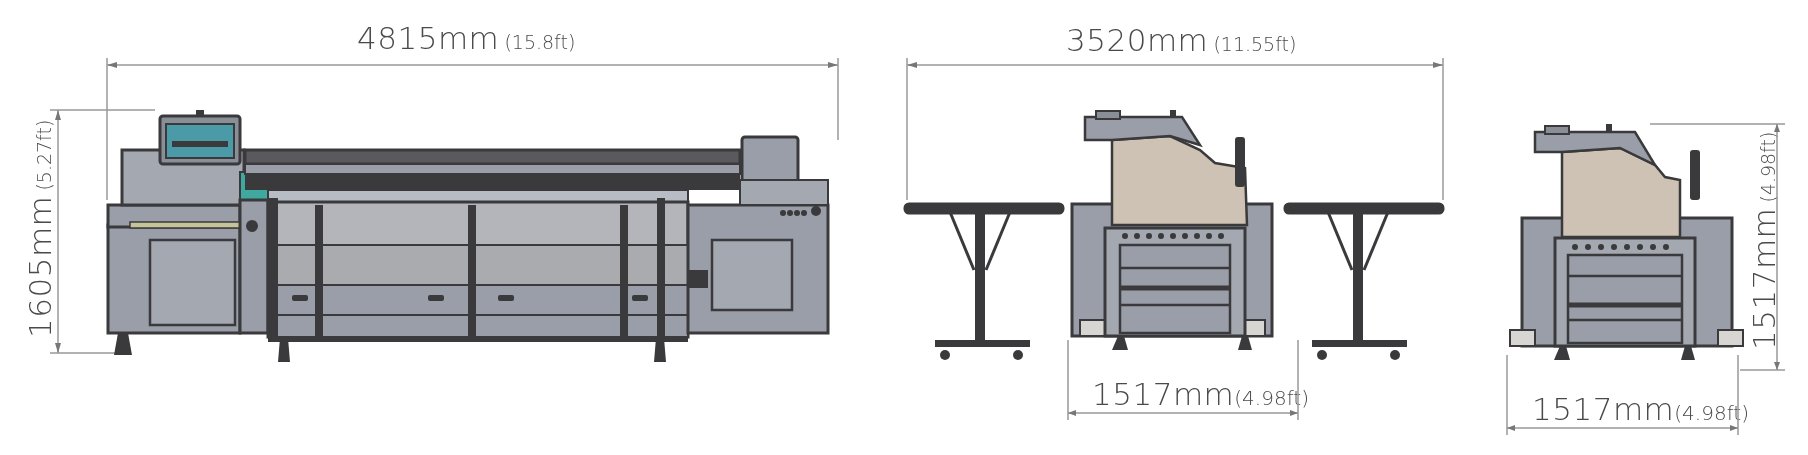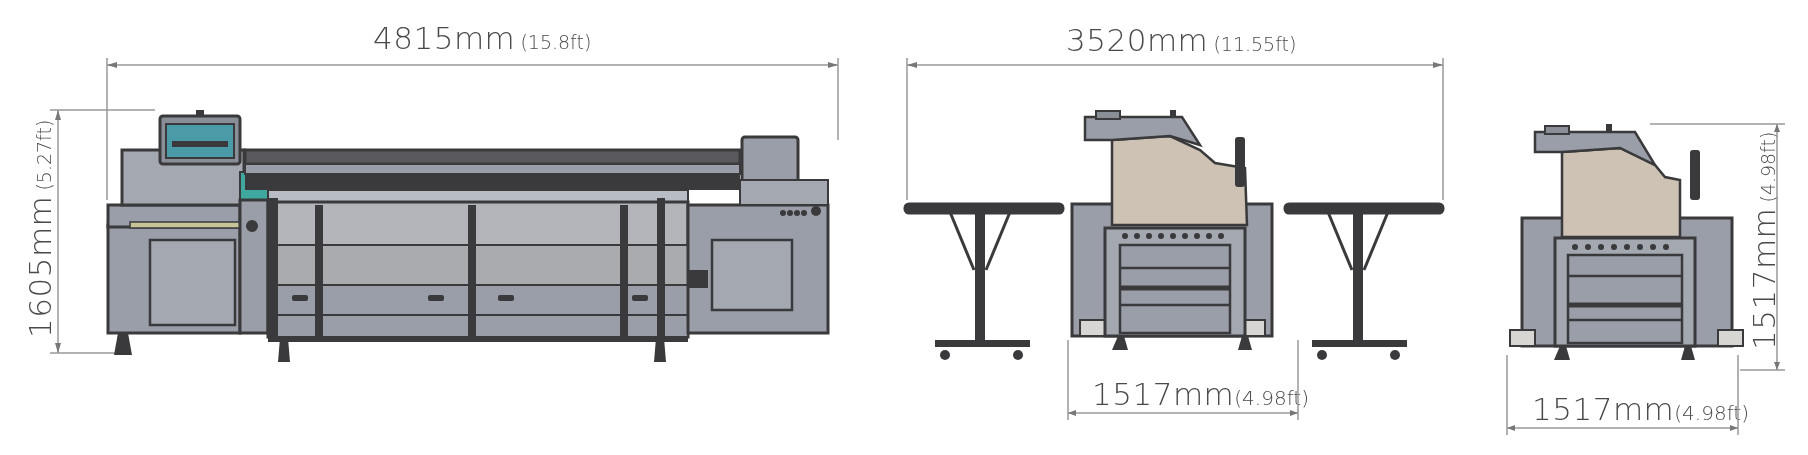--- a/index.html
+++ b/index.html
@@ -7,21 +7,21 @@
   .dim-label { position: absolute; white-space: nowrap; color: #4a4a4a; font-weight: 300; }
   .dim-label .big { font-size: 31px; letter-spacing: 0.5px; }
   .dim-label .small { font-size: 19px; }
   .dim-label.tight .small { font-size: 20px; }
   .vertical { transform-origin: left top; transform: rotate(-90deg); }
   svg.drawing { position: absolute; left: 0; top: 0; }
 </style>
 </head>
 <body>
 
-<div class="dim-label" style="left:373px; top:20px;">
+<div class="dim-label" style="left:357px; top:20px;">
   <span class="big">4815mm</span>
   <span class="small">(15.8ft)</span>
 </div>
 
 <div class="dim-label vertical" style="left:22px; top:338px;">
   <span class="big">1605mm</span>
   <span class="small">(5.27ft)</span>
 </div>
 
 <div class="dim-label" style="left:1066px; top:22px;text-align:right;">

